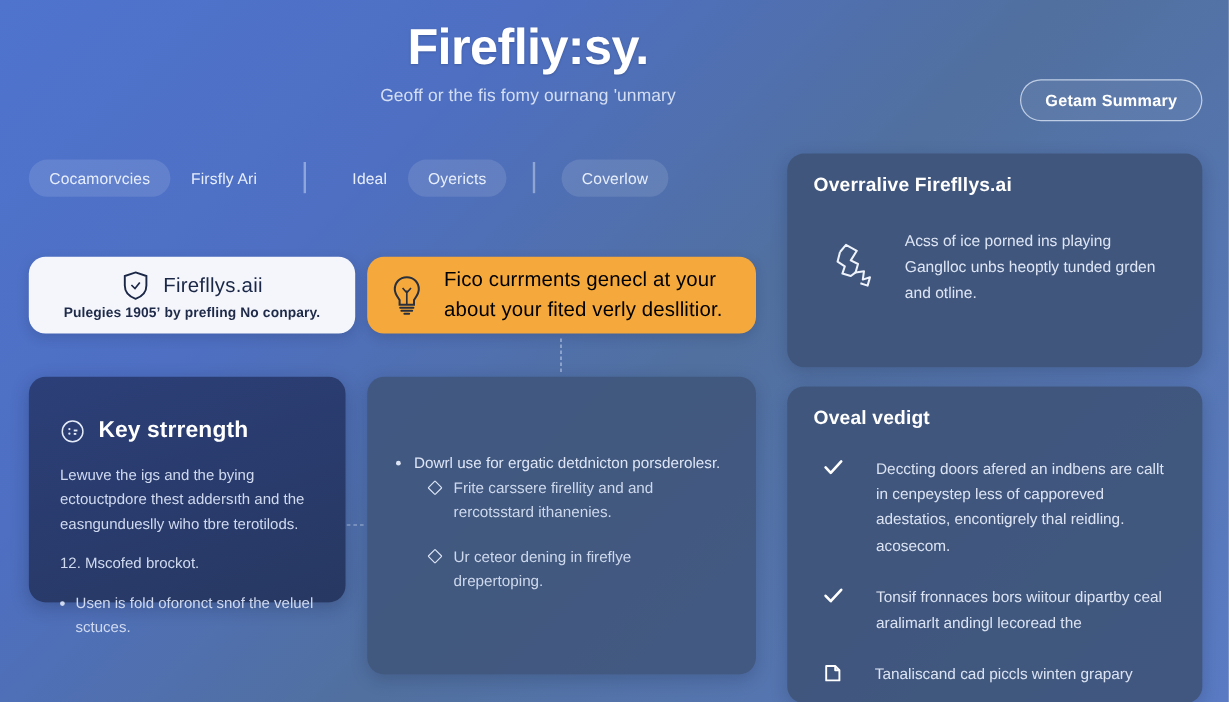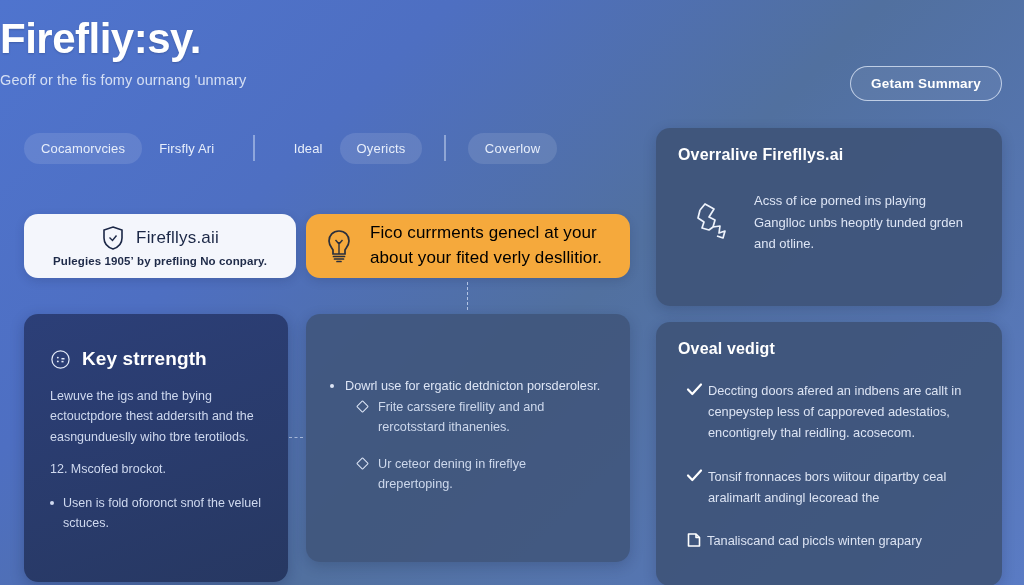--- a/index.html
+++ b/index.html
@@ -9,21 +9,21 @@
     font-family: "Liberation Sans", sans-serif;
   }
   body {
     background: linear-gradient(135deg, #4f74ce 0%, #4e6fc2 28%, #51709f 55%, #5a7bc4 100%);
     position: relative;
     color: #ffffff;
   }
   .page { position: absolute; inset: 0; }
 
   
-  .header { position: absolute; left: 0; top: 16px; width: 880px; }
+  .header { position: absolute; left: 0; top: 16px; width: 880px; text-align: center; }
   .title {
     font-size: 42px; font-weight: 700; letter-spacing: -0.5px;
     color: #ffffff; line-height: 1.1;
     text-shadow: 0 1px 2px rgba(20,35,70,0.25);
   }
   .subtitle {
     margin-top: 10px; font-size: 14.5px; color: #dbe4f6;
     letter-spacing: 0.1px; opacity: .95;
   }
   .summary-btn {
@@ -72,21 +72,21 @@
     left: 306px; top: 214px; width: 324px; height: 64px;
     background: #f5a93c;
     box-shadow: 0 3px 10px rgba(25,40,80,0.18);
     display: flex; align-items: center; gap: 16px;
     padding: 0 18px;
   }
   .orange-text { color: #000000; font-size: 17px; line-height: 1.45; letter-spacing: .1px; }
 
   
   .card-navy {
-    left: 24px; top: 314px; width: 264px; height: 268px;
+    left: 24px; top: 314px; width: 264px; height: 188px;
     background: linear-gradient(160deg, #2c3f78 0%, #273862 100%);
     box-shadow: 0 4px 14px rgba(15,25,55,0.25);
     padding: 34px 22px 18px 26px;
   }
   .navy-head { display: flex; align-items: center; gap: 11px; margin-bottom: 16px; }
   .navy-title { font-size: 19px; font-weight: 700; color: #ffffff; letter-spacing: .1px; }
   .navy-p { font-size: 12.5px; line-height: 1.62; color: #cfd9ef; margin-bottom: 12px; }
   .navy-num { font-size: 12.5px; line-height: 1.6; color: #cfd9ef; margin-bottom: 14px; }
   .navy-li { display: flex; gap: 9px; font-size: 12.5px; line-height: 1.6; color: #cfd9ef; }
   .dot-b { flex: none; width: 4px; height: 4px; border-radius: 50%; background: #cfd9ef; margin-top: 8px; }
@@ -116,21 +116,21 @@
   .card-r2 {
     left: 656px; top: 298px; width: 346px; height: 264px;
     background: rgba(62,83,120,0.9);
     box-shadow: 0 4px 14px rgba(15,25,55,0.20);
     padding: 18px 22px;
     margin-top: 24px;
   }
   .r-title { font-size: 16px; font-weight: 700; color: #ffffff; letter-spacing: .15px; }
   .r1-body { display: flex; align-items: center; gap: 22px; margin-top: 26px; padding-left: 14px; }
   .r1-text { font-size: 13px; line-height: 1.66; color: #dde5f5; }
-  .r-li { display: flex; gap: 5px; margin-top: 22px; padding-left: 8px; }
+  .r-li { display: flex; gap: 27px; margin-top: 22px; padding-left: 8px; }
   .r-li-text { font-size: 12.8px; line-height: 1.66; color: #dbe3f3; }
   .check { flex: none; margin-top: 2px; }
 
   
   .conn-v {
     position: absolute; left: 467px; top: 282px;
     width: 0; height: 28px;
     border-left: 1.6px dashed rgba(214,226,248,.75);
   }
   .conn-h {

